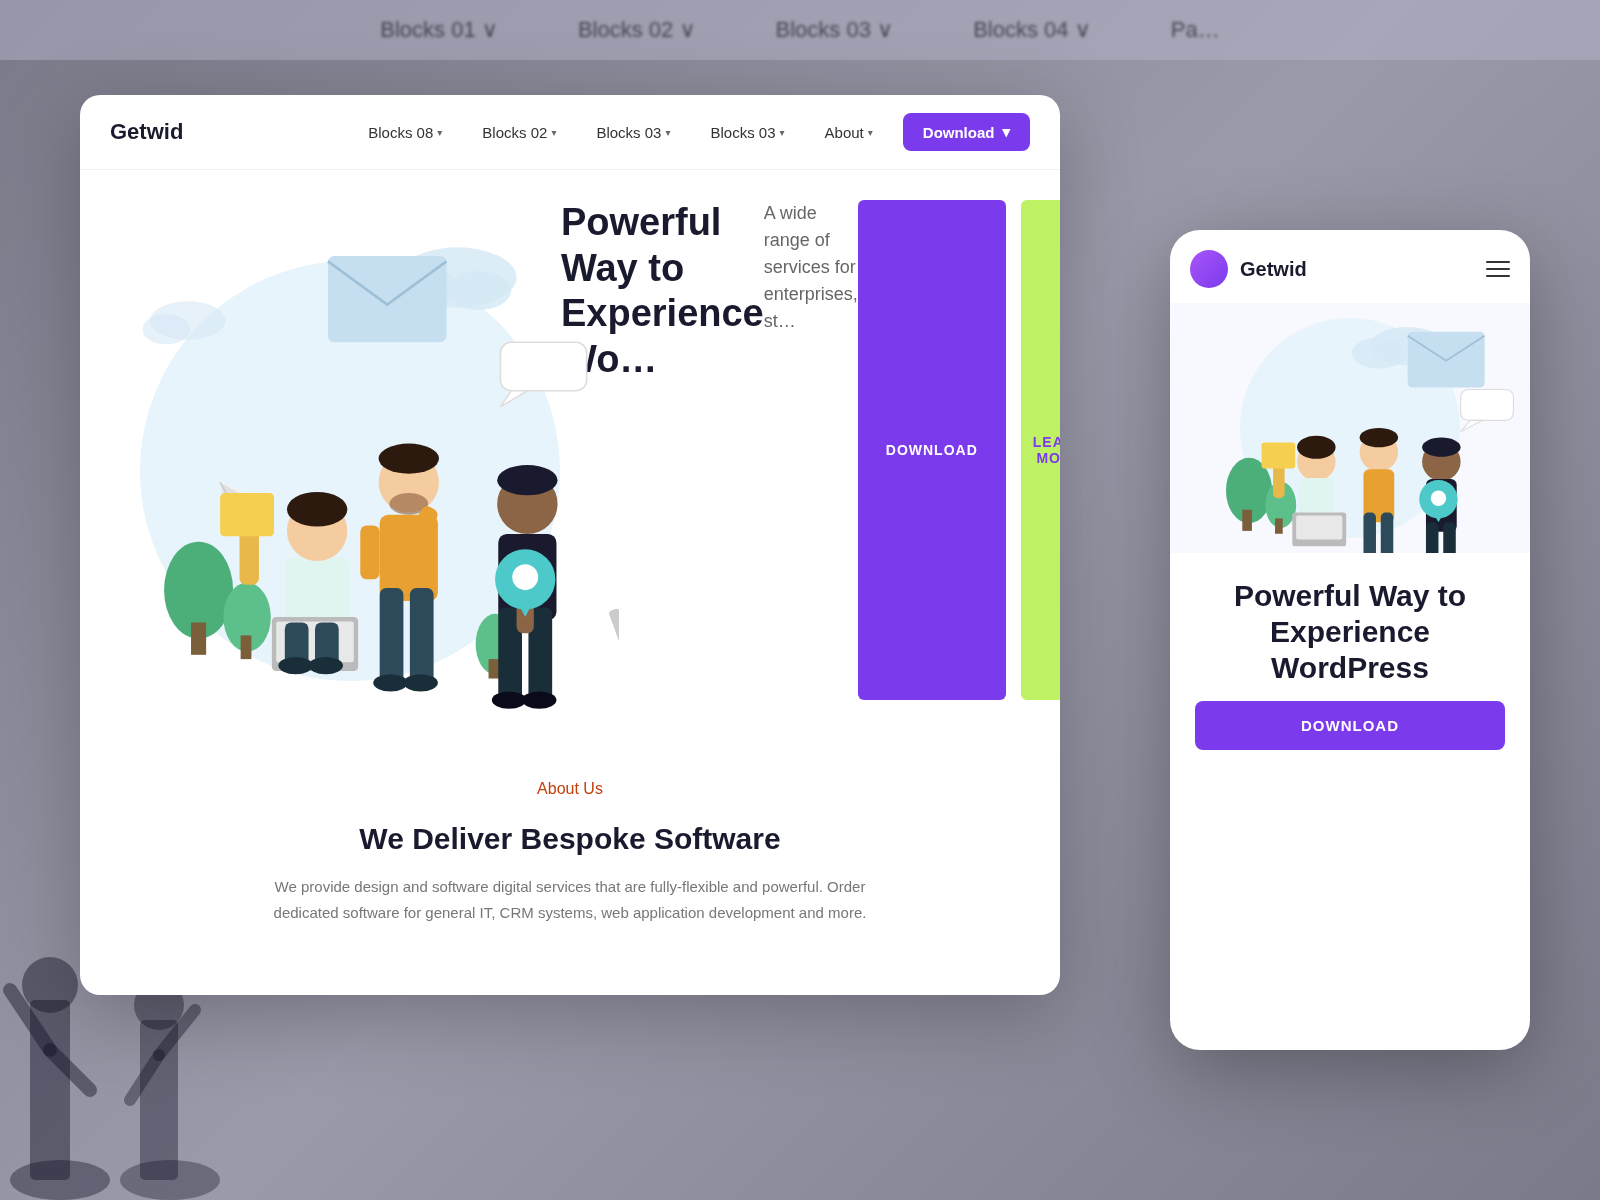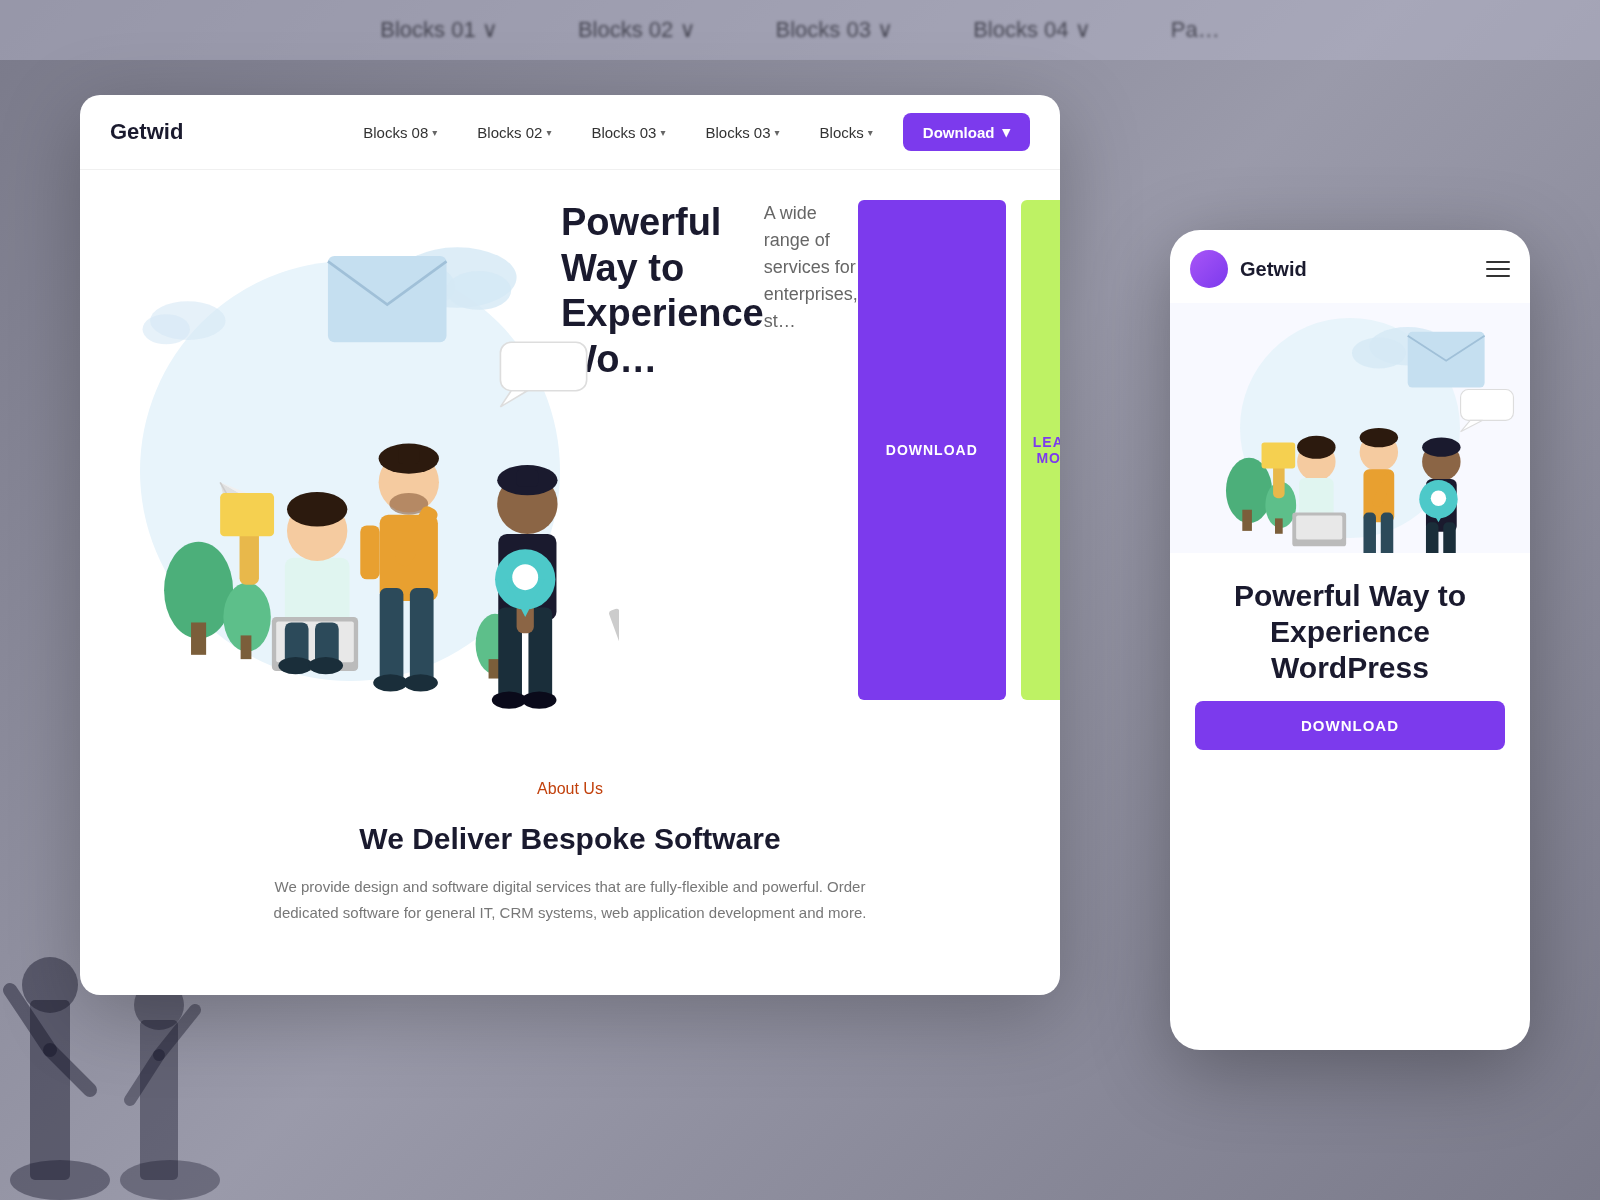--- a/index.html
+++ b/index.html
@@ -408,21 +408,21 @@
     </div>
     <div class="nav-item">
       <span>Blocks 03</span>
       <span class="chevron-icon">▾</span>
     </div>
     <div class="nav-item">
       <span>Blocks 03</span>
       <span class="chevron-icon">▾</span>
     </div>
     <div class="nav-item">
-      <span>Blocks</span>
+      <span>About</span>
       <span class="chevron-icon">▾</span>
     </div>
 
     <button class="download-btn">
       <span>Download</span>
       <span>▾</span>
     </button>
   </nav>
 
   <div class="desktop-hero">

